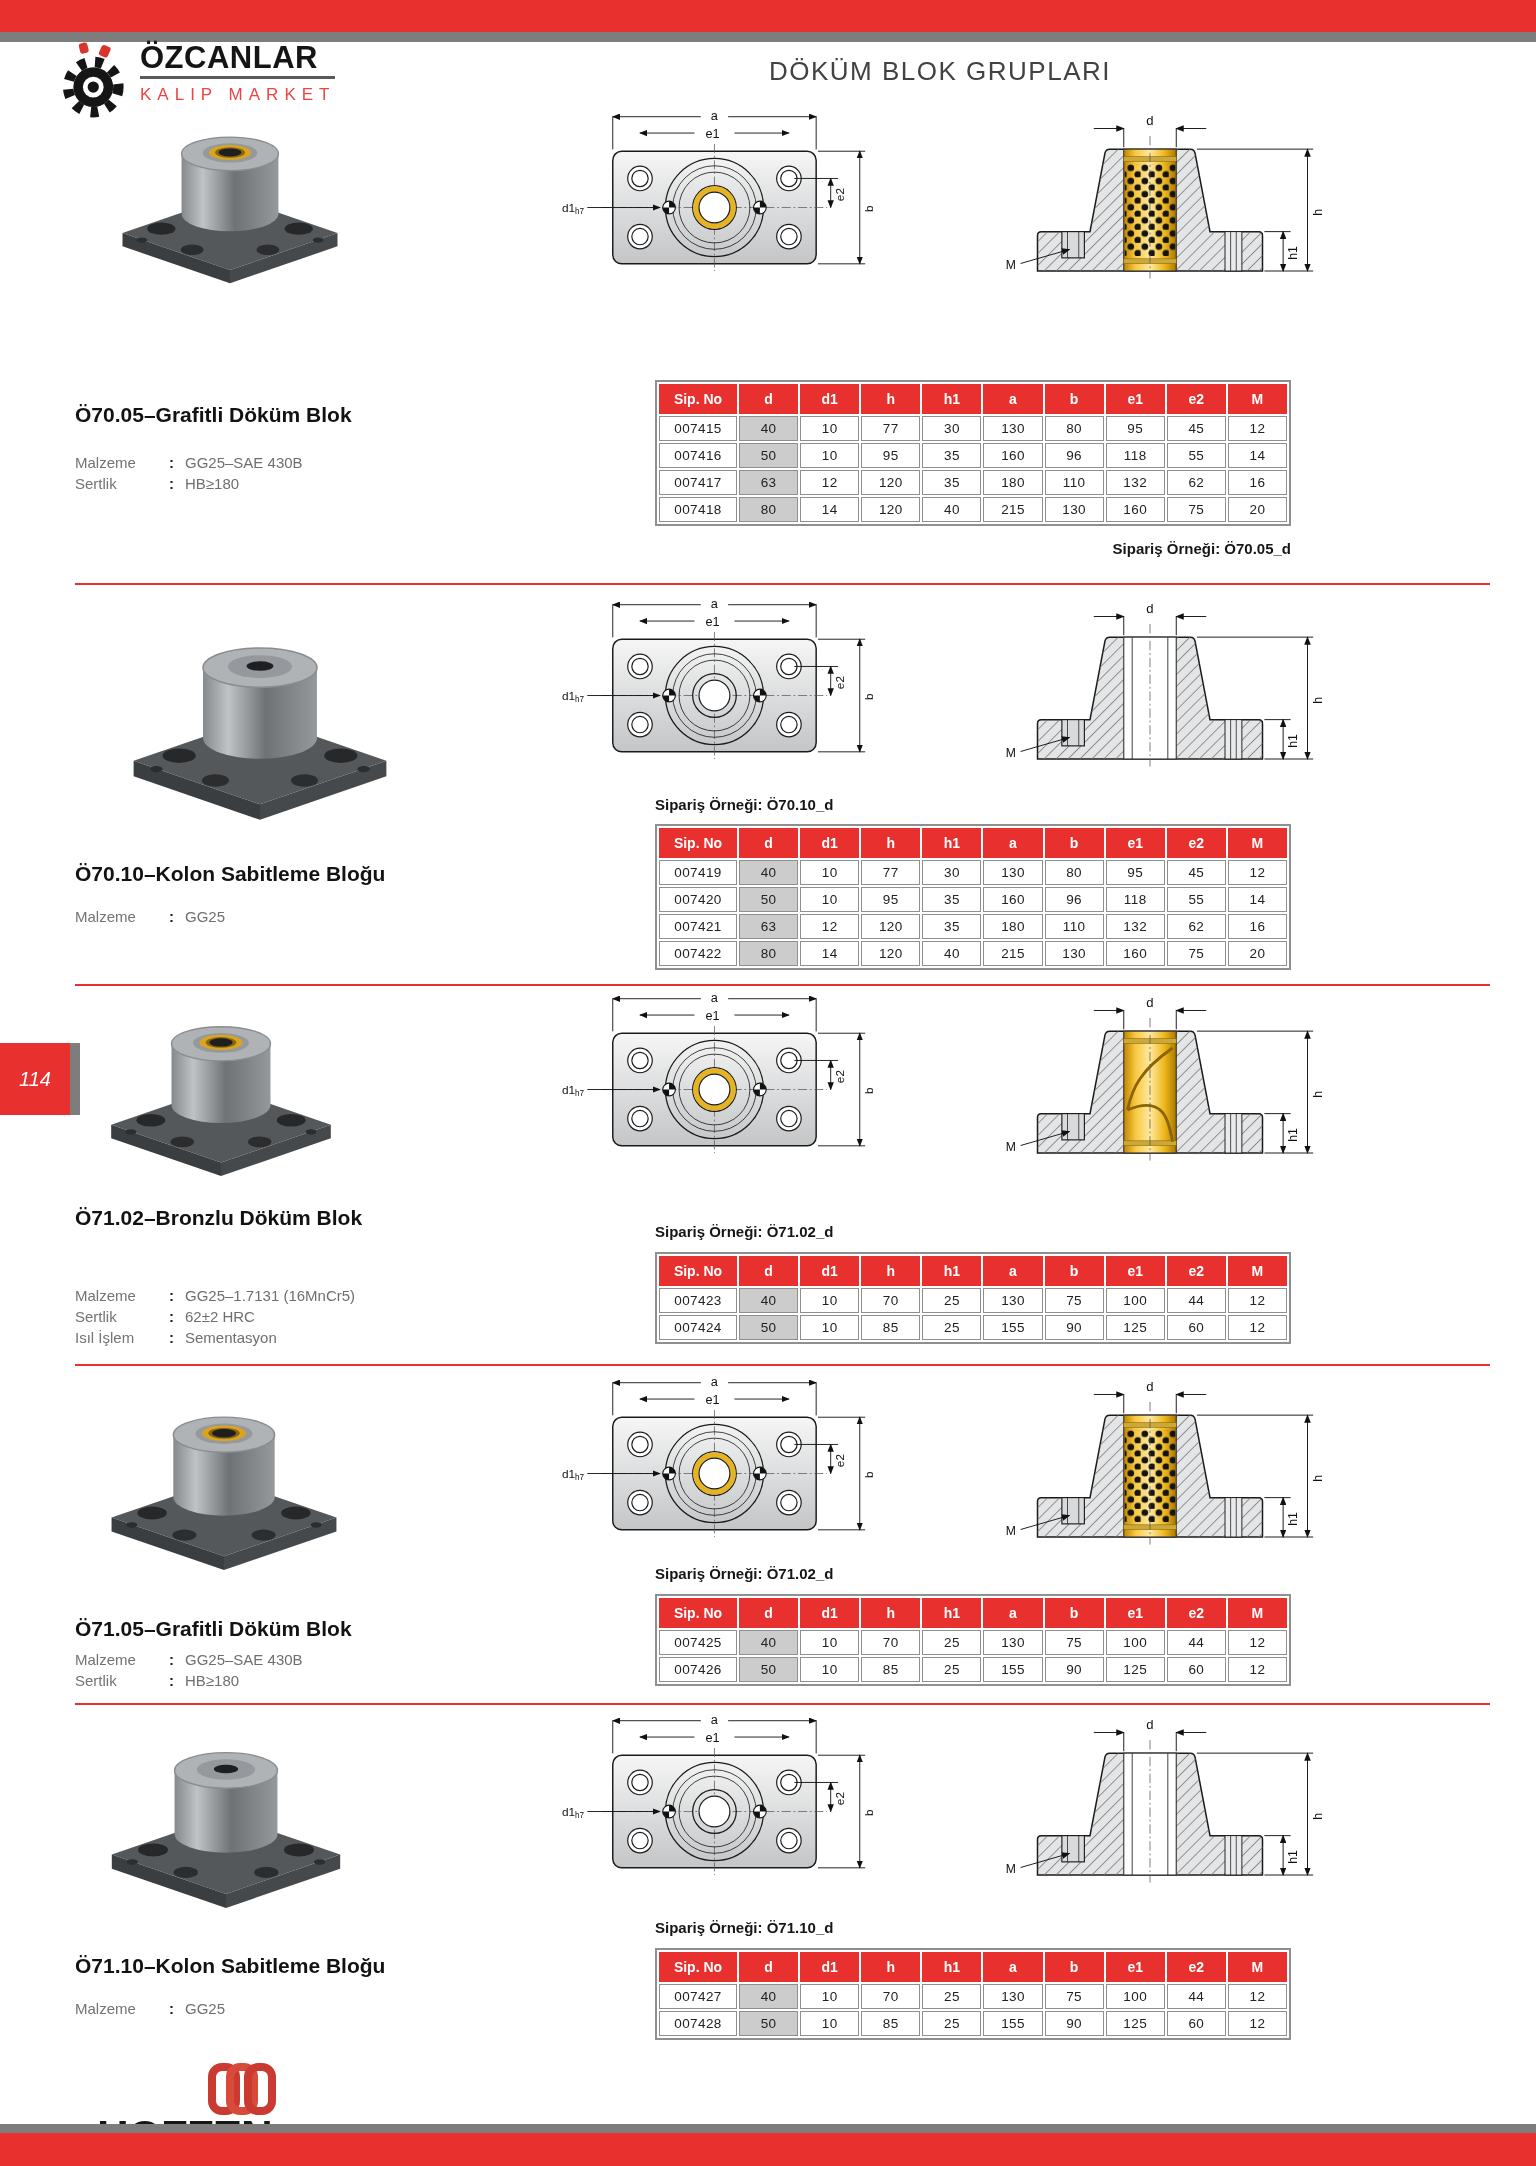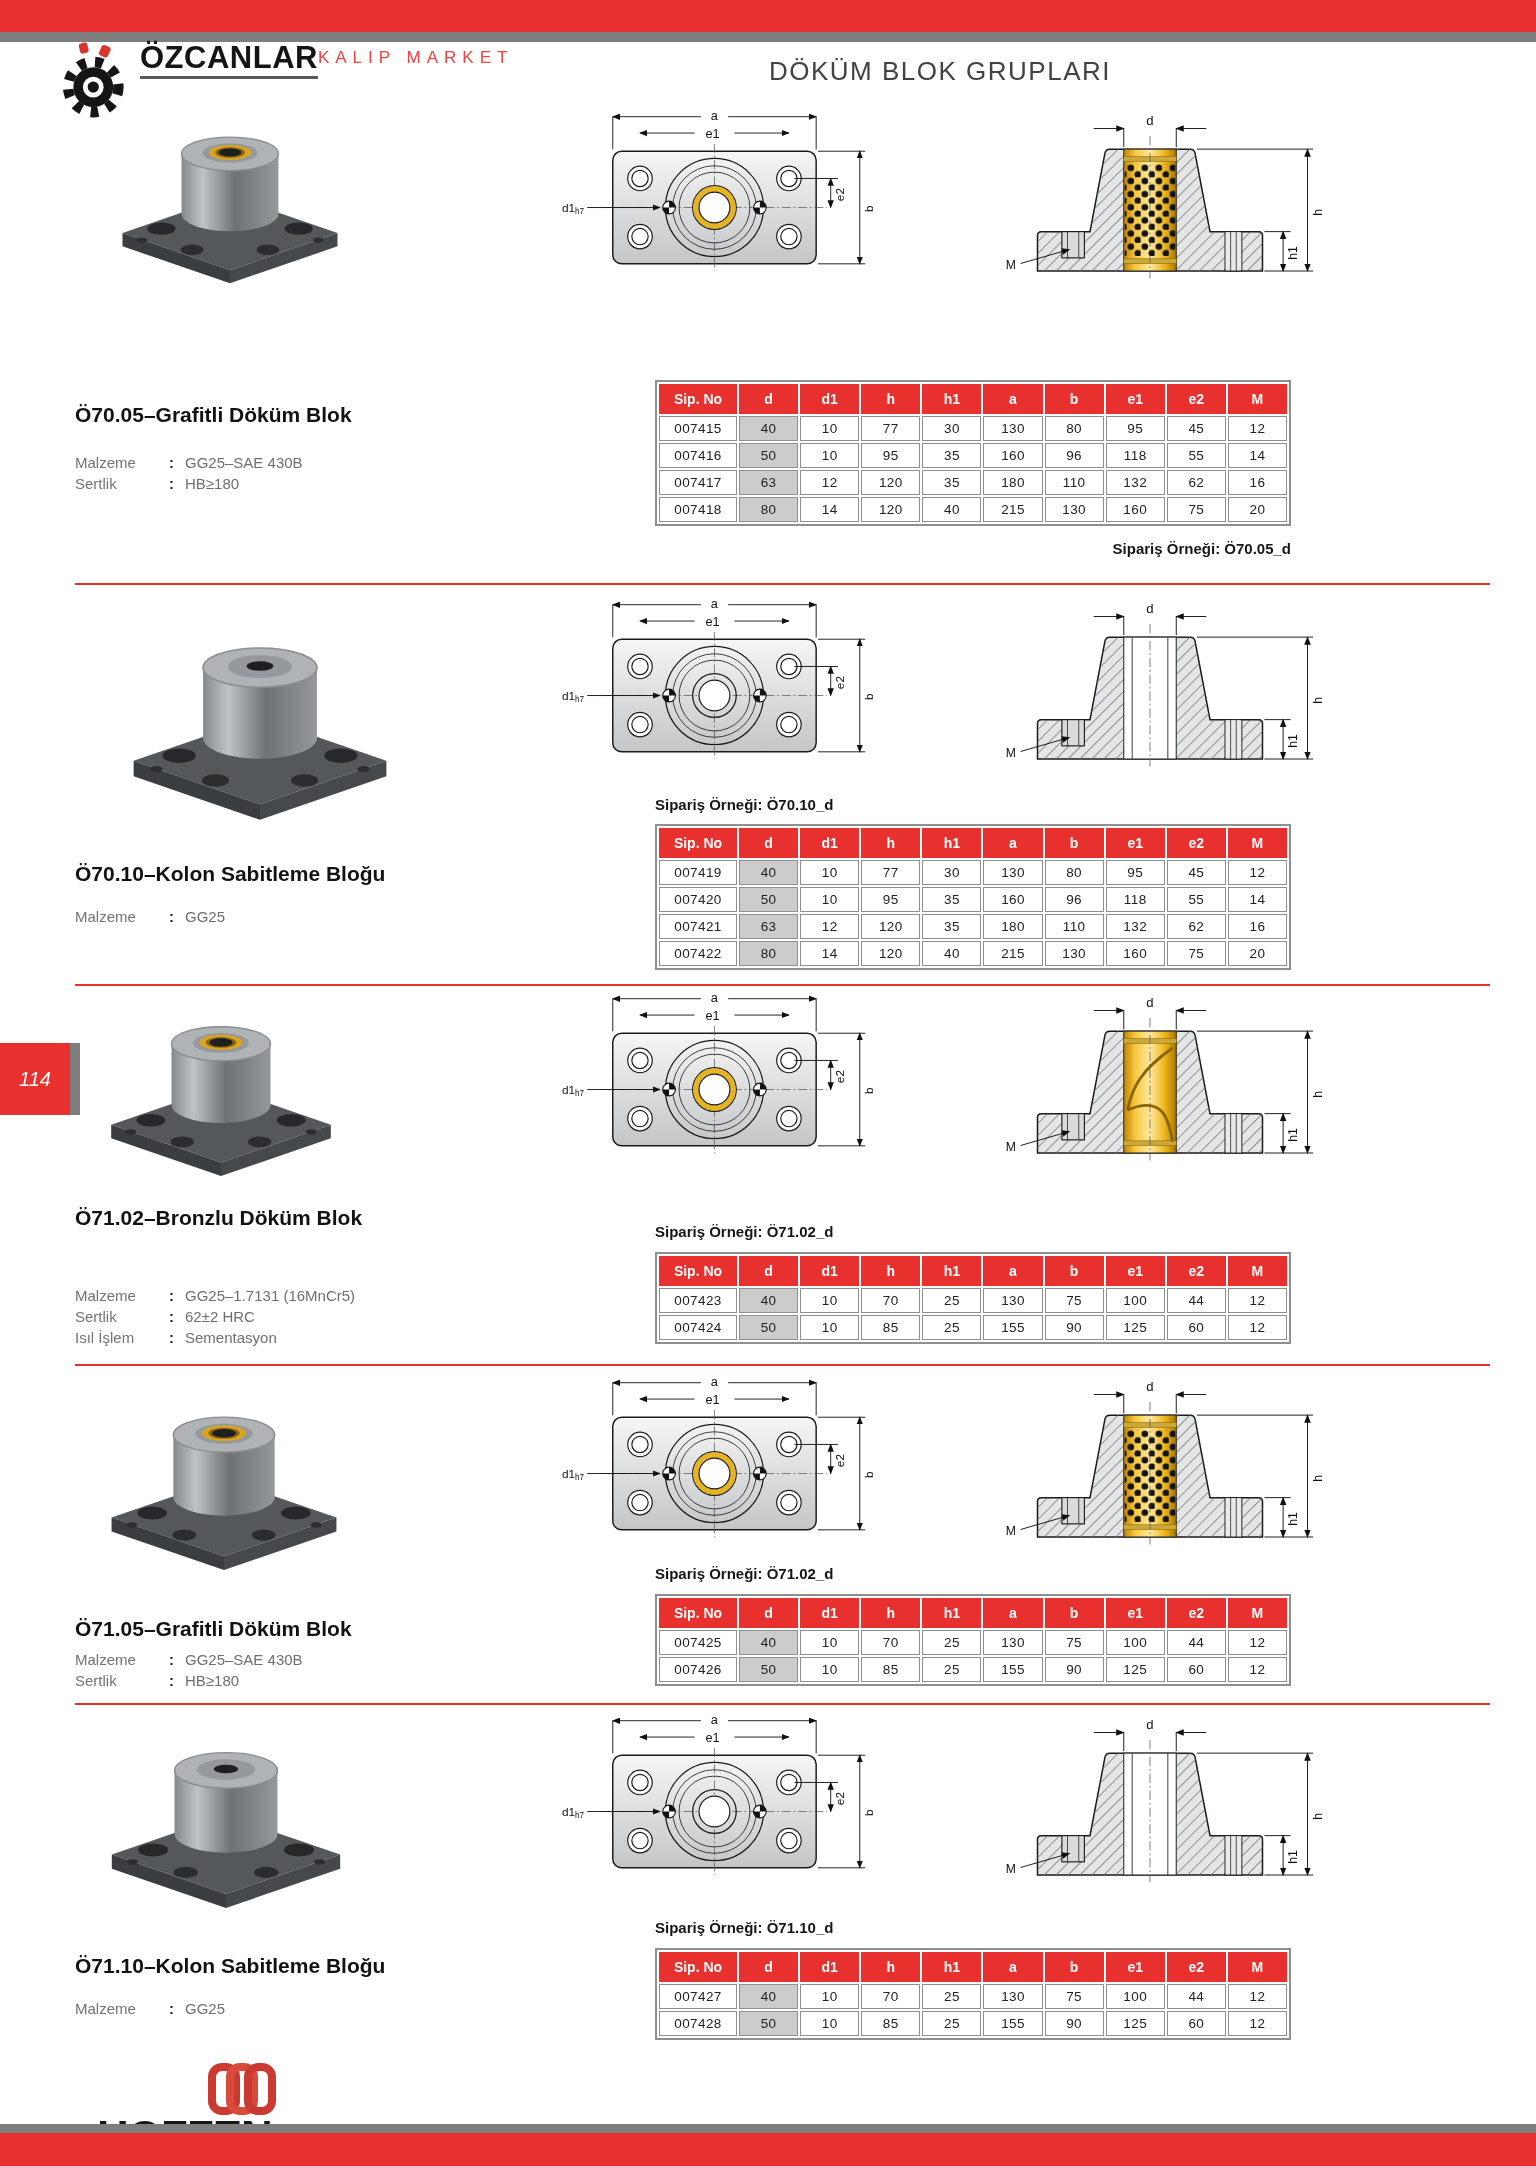--- a/index.html
+++ b/index.html
@@ -6,21 +6,21 @@
   .page{position:relative;width:1536px;height:2166px;background:#fff;overflow:hidden;
         font-family:"Liberation Sans",sans-serif;color:#1a1a1a;}
   
   .topbar-red{position:absolute;left:0;top:0;width:100%;height:32px;background:#e8302e;}
   .topbar-gray{position:absolute;left:0;top:32px;width:100%;height:10px;background:#7d7d7d;}
   .botbar-gray{position:absolute;left:0;top:2124px;width:100%;height:9px;background:#7d7d7d;}
   .botbar-red{position:absolute;left:0;top:2133px;width:100%;height:33px;background:#e8302e;}
 
   .brand{position:absolute;left:60px;top:42px;display:flex;align-items:flex-start;}
   .brand-gear{width:70px;height:78px;margin-right:10px;}
-  .brand-text{display:flex;flex-direction:row;}
+  .brand-text{display:flex;flex-direction:column;}
   .brand-name{font-size:31px;font-weight:800;letter-spacing:.5px;color:#151515;
               border-bottom:3px solid #5a5a5a;padding-bottom:3px;line-height:1;}
   .brand-sub{margin-top:6px;font-size:17px;letter-spacing:6px;color:#ef4444;font-weight:500;}
 
   .page-title{position:absolute;left:620px;top:56px;width:640px;text-align:center;
               font-size:26px;font-weight:500;color:#424242;letter-spacing:1.5px;}
 
   .page-badge{position:absolute;left:0;top:1043px;width:70px;height:72px;background:#e8302e;
               color:#fff;font-size:20px;display:flex;align-items:center;justify-content:center;font-style:italic;}
   .page-badge-strip{position:absolute;left:70px;top:1043px;width:10px;height:72px;background:#7d7d7d;}

